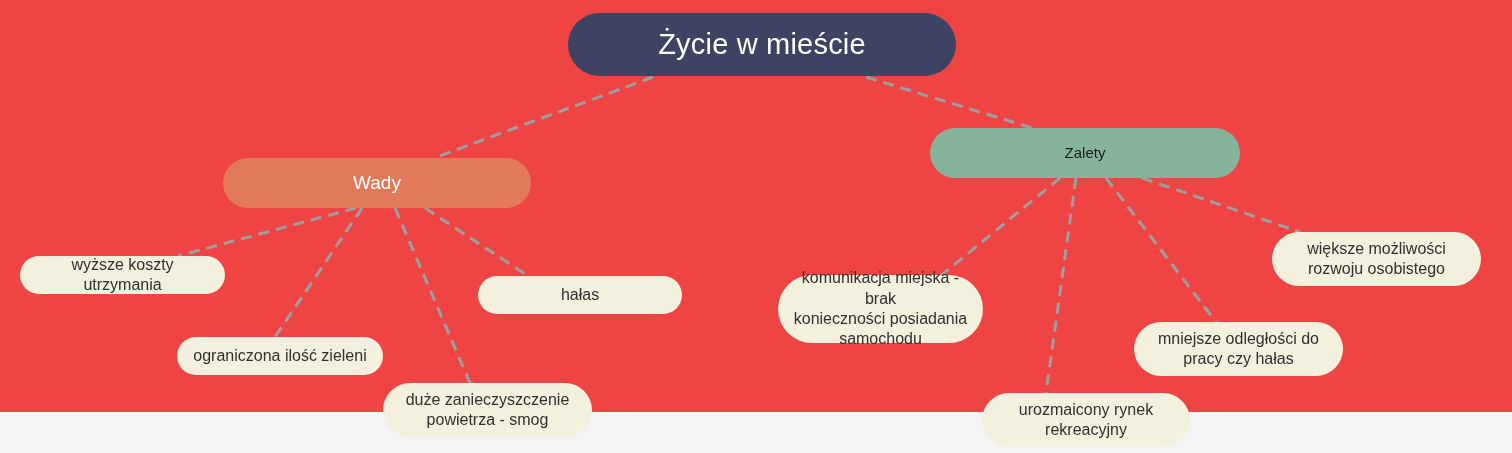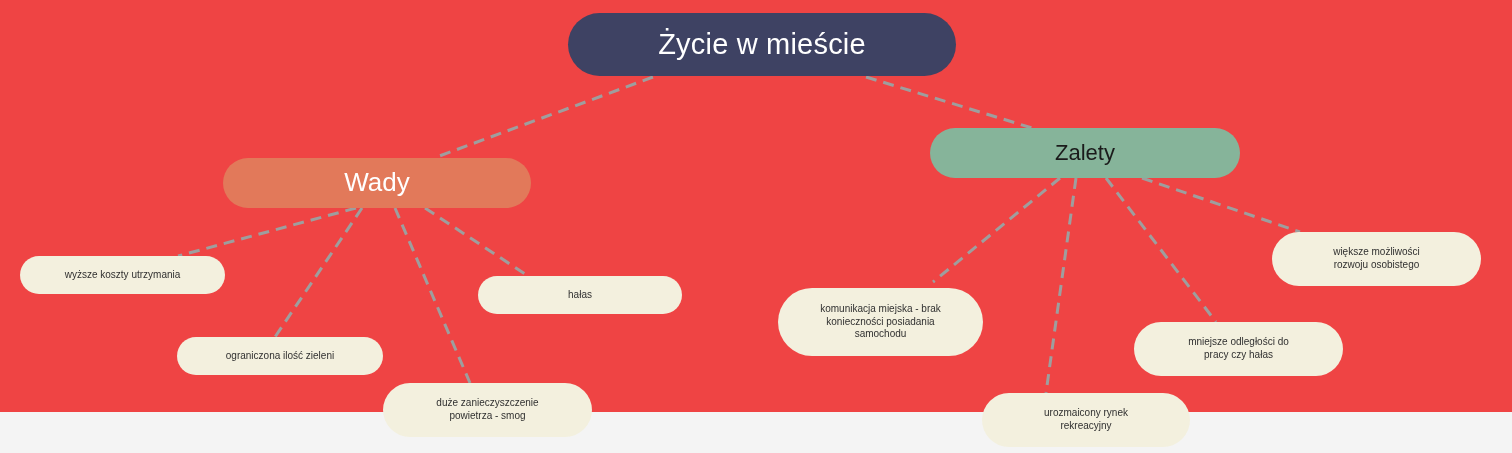--- a/index.html
+++ b/index.html
@@ -40,31 +40,31 @@
   }
   .node-root {
     background: #3e4263;
     color: #ffffff;
     font-size: 29px;
     letter-spacing: 0.2px;
   }
   .node-branch-wady {
     background: #e2795a;
     color: #ffffff;
-    font-size: 26px;
+    font-size: 19px;
   }
   .node-branch-zalety {
     background: #86b49a;
     color: #1b1b1b;
-    font-size: 22px;
+    font-size: 15px;
   }
   .node-leaf {
     background: #f3f0de;
     color: #303030;
-    font-size: 10px;
+    font-size: 16px;
     padding: 6px 14px;
   }
 </style>
 </head>
 <body>
 
 <div id="canvas">
   <svg id="connectors" viewBox="0 0 1512 453" xmlns="http://www.w3.org/2000/svg">
       <line x1="653" y1="77" x2="434" y2="158" stroke="#9e9e9e" stroke-width="3" stroke-dasharray="11 7" stroke-linecap="butt"></line>
       <line x1="866" y1="77" x2="1032" y2="128" stroke="#9e9e9e" stroke-width="3" stroke-dasharray="11 7" stroke-linecap="butt"></line>
@@ -79,21 +79,21 @@
     </svg>
   <div id="node-layer">
       <div class="node node-root" style="left: 568px; top: 13px; width: 388px; height: 63px;">Życie w mieście</div>
       <div class="node node-branch-wady" style="left: 223px; top: 158px; width: 308px; height: 50px;">Wady</div>
       <div class="node node-leaf" style="left: 20px; top: 256px; width: 205px; height: 38px;">wyższe koszty utrzymania</div>
       <div class="node node-leaf" style="left: 177px; top: 337px; width: 206px; height: 38px;">ograniczona ilość zieleni</div>
       <div class="node node-leaf" style="left: 383px; top: 383px; width: 209px; height: 54px;">duże zanieczyszczenie
 powietrza - smog</div>
       <div class="node node-leaf" style="left: 478px; top: 276px; width: 204px; height: 38px;">hałas</div>
       <div class="node node-branch-zalety" style="left: 930px; top: 128px; width: 310px; height: 50px;">Zalety</div>
-      <div class="node node-leaf" style="left: 778px; top: 288px; width: 205px; height: 68px;">komunikacja miejska - brak
+      <div class="node node-leaf" style="left: 778px; top: 275px; width: 205px; height: 68px;">komunikacja miejska - brak
 konieczności posiadania
 samochodu</div>
       <div class="node node-leaf" style="left: 982px; top: 393px; width: 208px; height: 54px;">urozmaicony rynek
 rekreacyjny</div>
       <div class="node node-leaf" style="left: 1134px; top: 322px; width: 209px; height: 54px;">mniejsze odległości do
 pracy czy hałas</div>
       <div class="node node-leaf" style="left: 1272px; top: 232px; width: 209px; height: 54px;">większe możliwości
 rozwoju osobistego</div>
     </div>
 </div>

